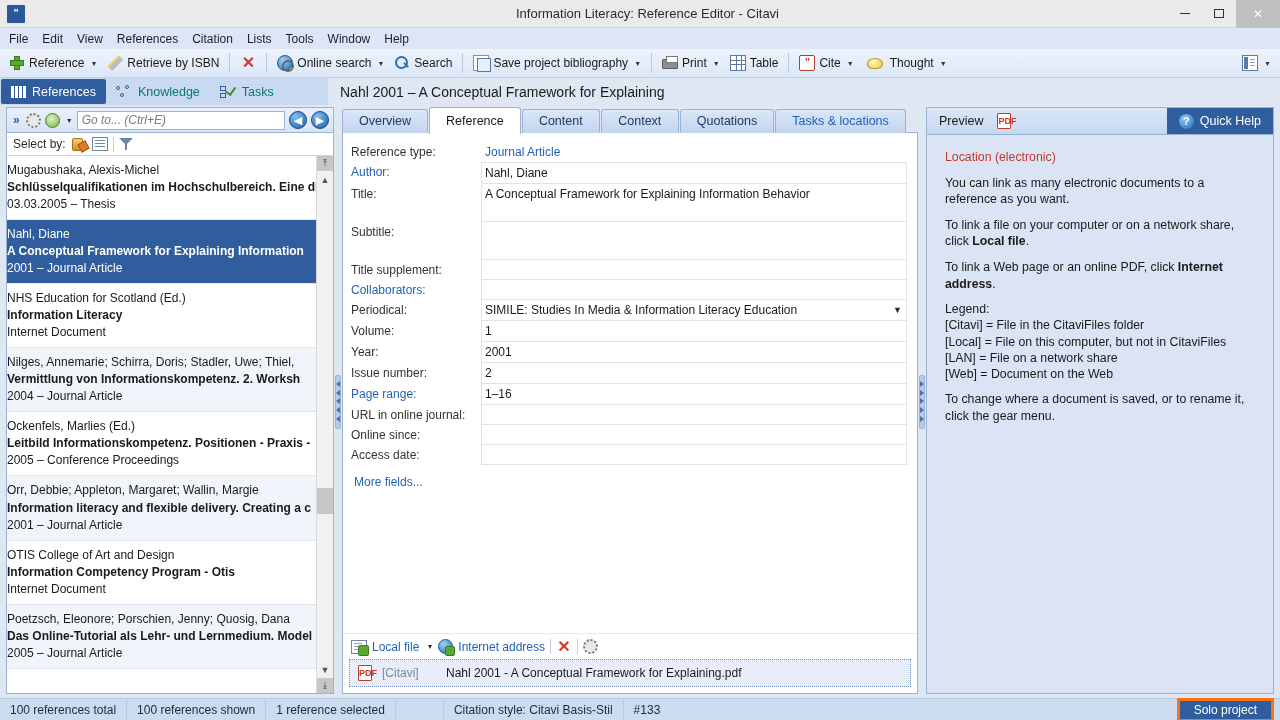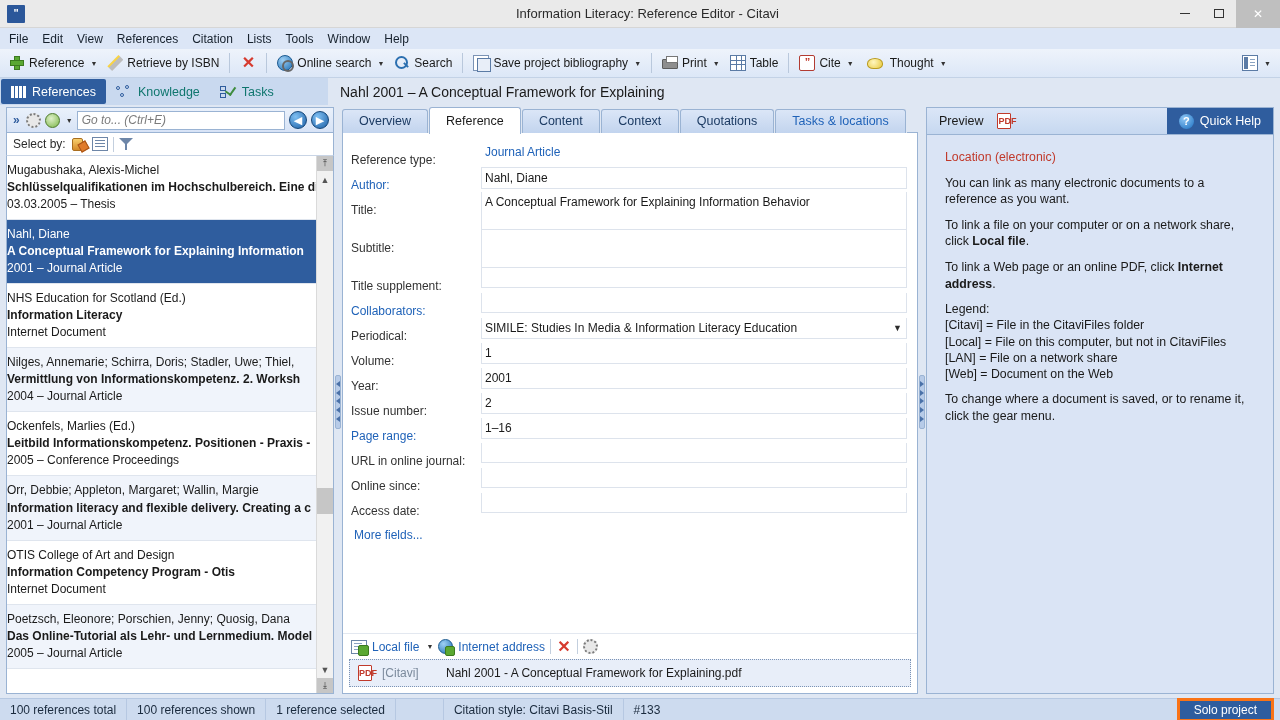--- a/index.html
+++ b/index.html
@@ -302,21 +302,20 @@
     margin-top: -1px;
     display: flex; flex-direction: column;
     position: relative; z-index: 1;
   }
   .form-scroll { flex: 1; min-height: 0; padding: 9px 10px 0 8px; overflow: hidden; }
   .frow { display: flex; align-items: flex-start; }
   .flabel {
     width: 130px; flex: 0 0 130px;
     font-size: 12px; color: #333; padding-top: 3px;
     white-space: nowrap;
-    margin-top: 8px;
   }
   .flabel.link { color: #1f62b8; }
   .fvalue {
     flex: 1; min-width: 0;
     font-size: 12px; color: #1a1a1a;
     padding: 2px 4px 2px 3px;
     min-height: 20px; line-height: 16px;
   }
   .fvalue.boxed {
     border-bottom: 1px solid #dde3ec;

